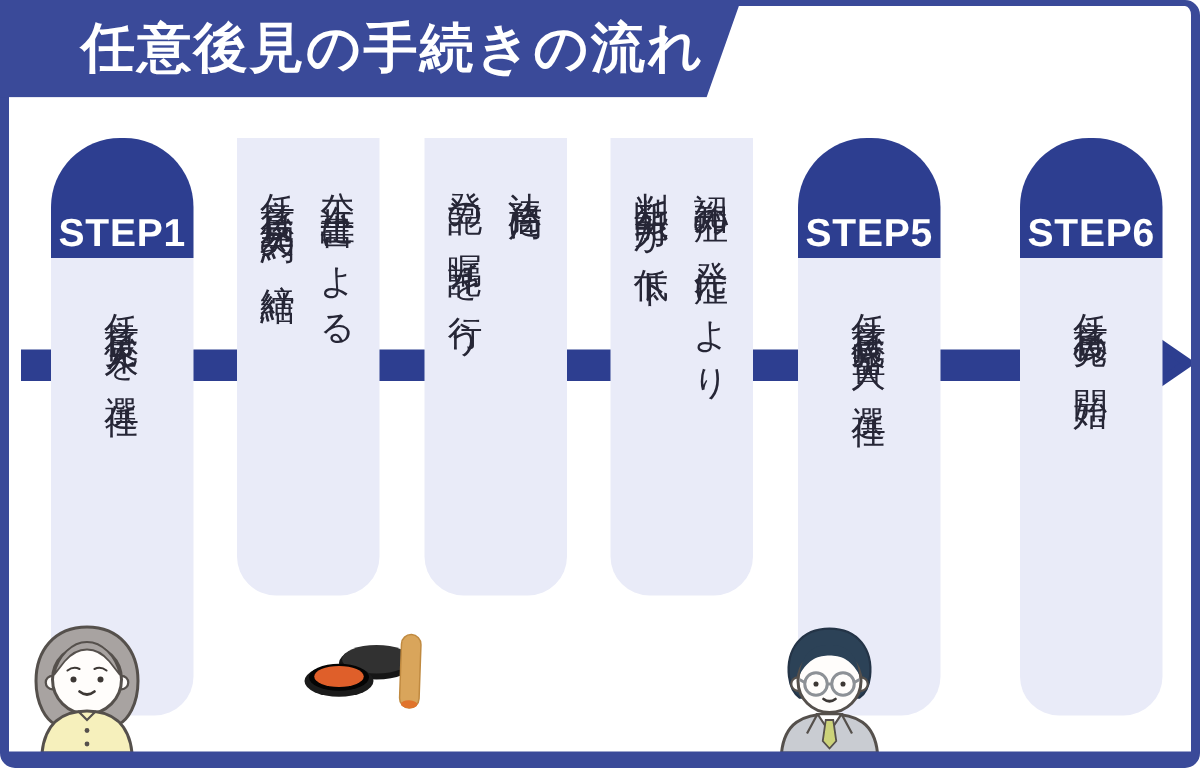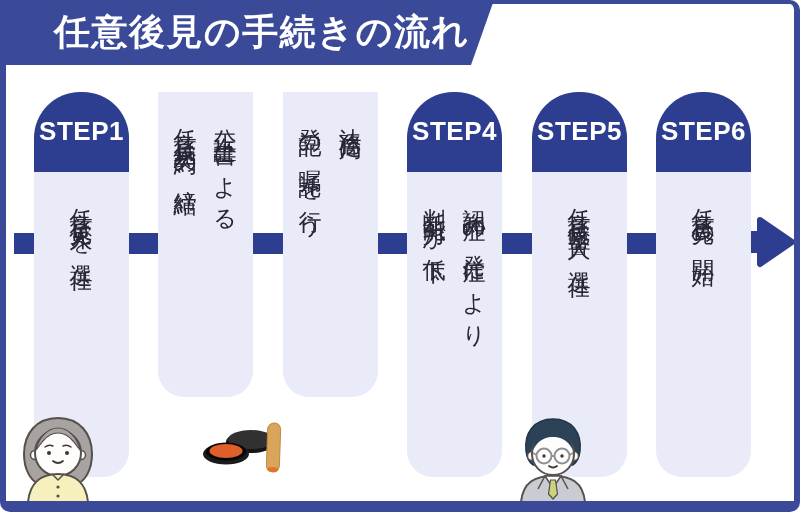--- a/index.html
+++ b/index.html
@@ -27,21 +27,21 @@
   .flow-bar{
     position:absolute;left:14px;top:233px;width:736px;height:21px;
     background:var(--step-navy);z-index:0;
   }
   .arrowhead{position:absolute;left:738px;top:212px;z-index:1;}
   
   .step{position:absolute;top:92px;width:95px;z-index:2;}
   .step-head{
     height:80px;background:var(--step-navy);border-radius:46px 46px 0 0;
     display:flex;align-items:flex-end;justify-content:center;
-    color:#fff;font-size:26px;font-weight:600;letter-spacing:.5px;padding-bottom:25px;
+    color:#fff;font-size:26px;font-weight:600;letter-spacing:.5px;padding-bottom:1px;
     box-sizing:border-box;
   }
   .step-body{
     height:305px;background:var(--pill);border-radius:0 0 26px 26px;
     display:flex;justify-content:center;box-sizing:border-box;padding-top:18px;
   }
   .vtext{
     writing-mode:vertical-rl;text-orientation:upright;
     color:var(--ink);font-size:23px;font-weight:500;letter-spacing:5px;line-height:40px;
   }
@@ -85,40 +85,39 @@
   <div class="step" style="left:283px">
     <div class="step-body">
       <div class="vtext">
         <span class="vline">法務局に</span>
         <span class="vline">登記の嘱託を行う</span>
       </div>
     </div>
   </div>
 
   <div class="step" style="left:407px">
-    <div class="step-head">STEP4</div>
     <div class="step-body">
       <div class="vtext">
         <span class="vline">認知症の発症により</span>
         <span class="vline">判断能力が低下</span>
       </div>
     </div>
   </div>
 
   <div class="step" style="left:532px">
     <div class="step-head">STEP5</div>
     <div class="step-body">
       <div class="vtext">
         <span class="vline">任意後見監督人　選任</span>
 
       </div>
     </div>
   </div>
 
-  <div class="step" style="left:656px">
+  <div class="step" style="left:680px">
     <div class="step-head">STEP6</div>
     <div class="step-body">
       <div class="vtext">
         <span class="vline">任意後見の開始</span>
 
       </div>
     </div>
   </div>
 
   <svg class="illus illus-woman" width="96" height="92" viewBox="0 0 96 92">

